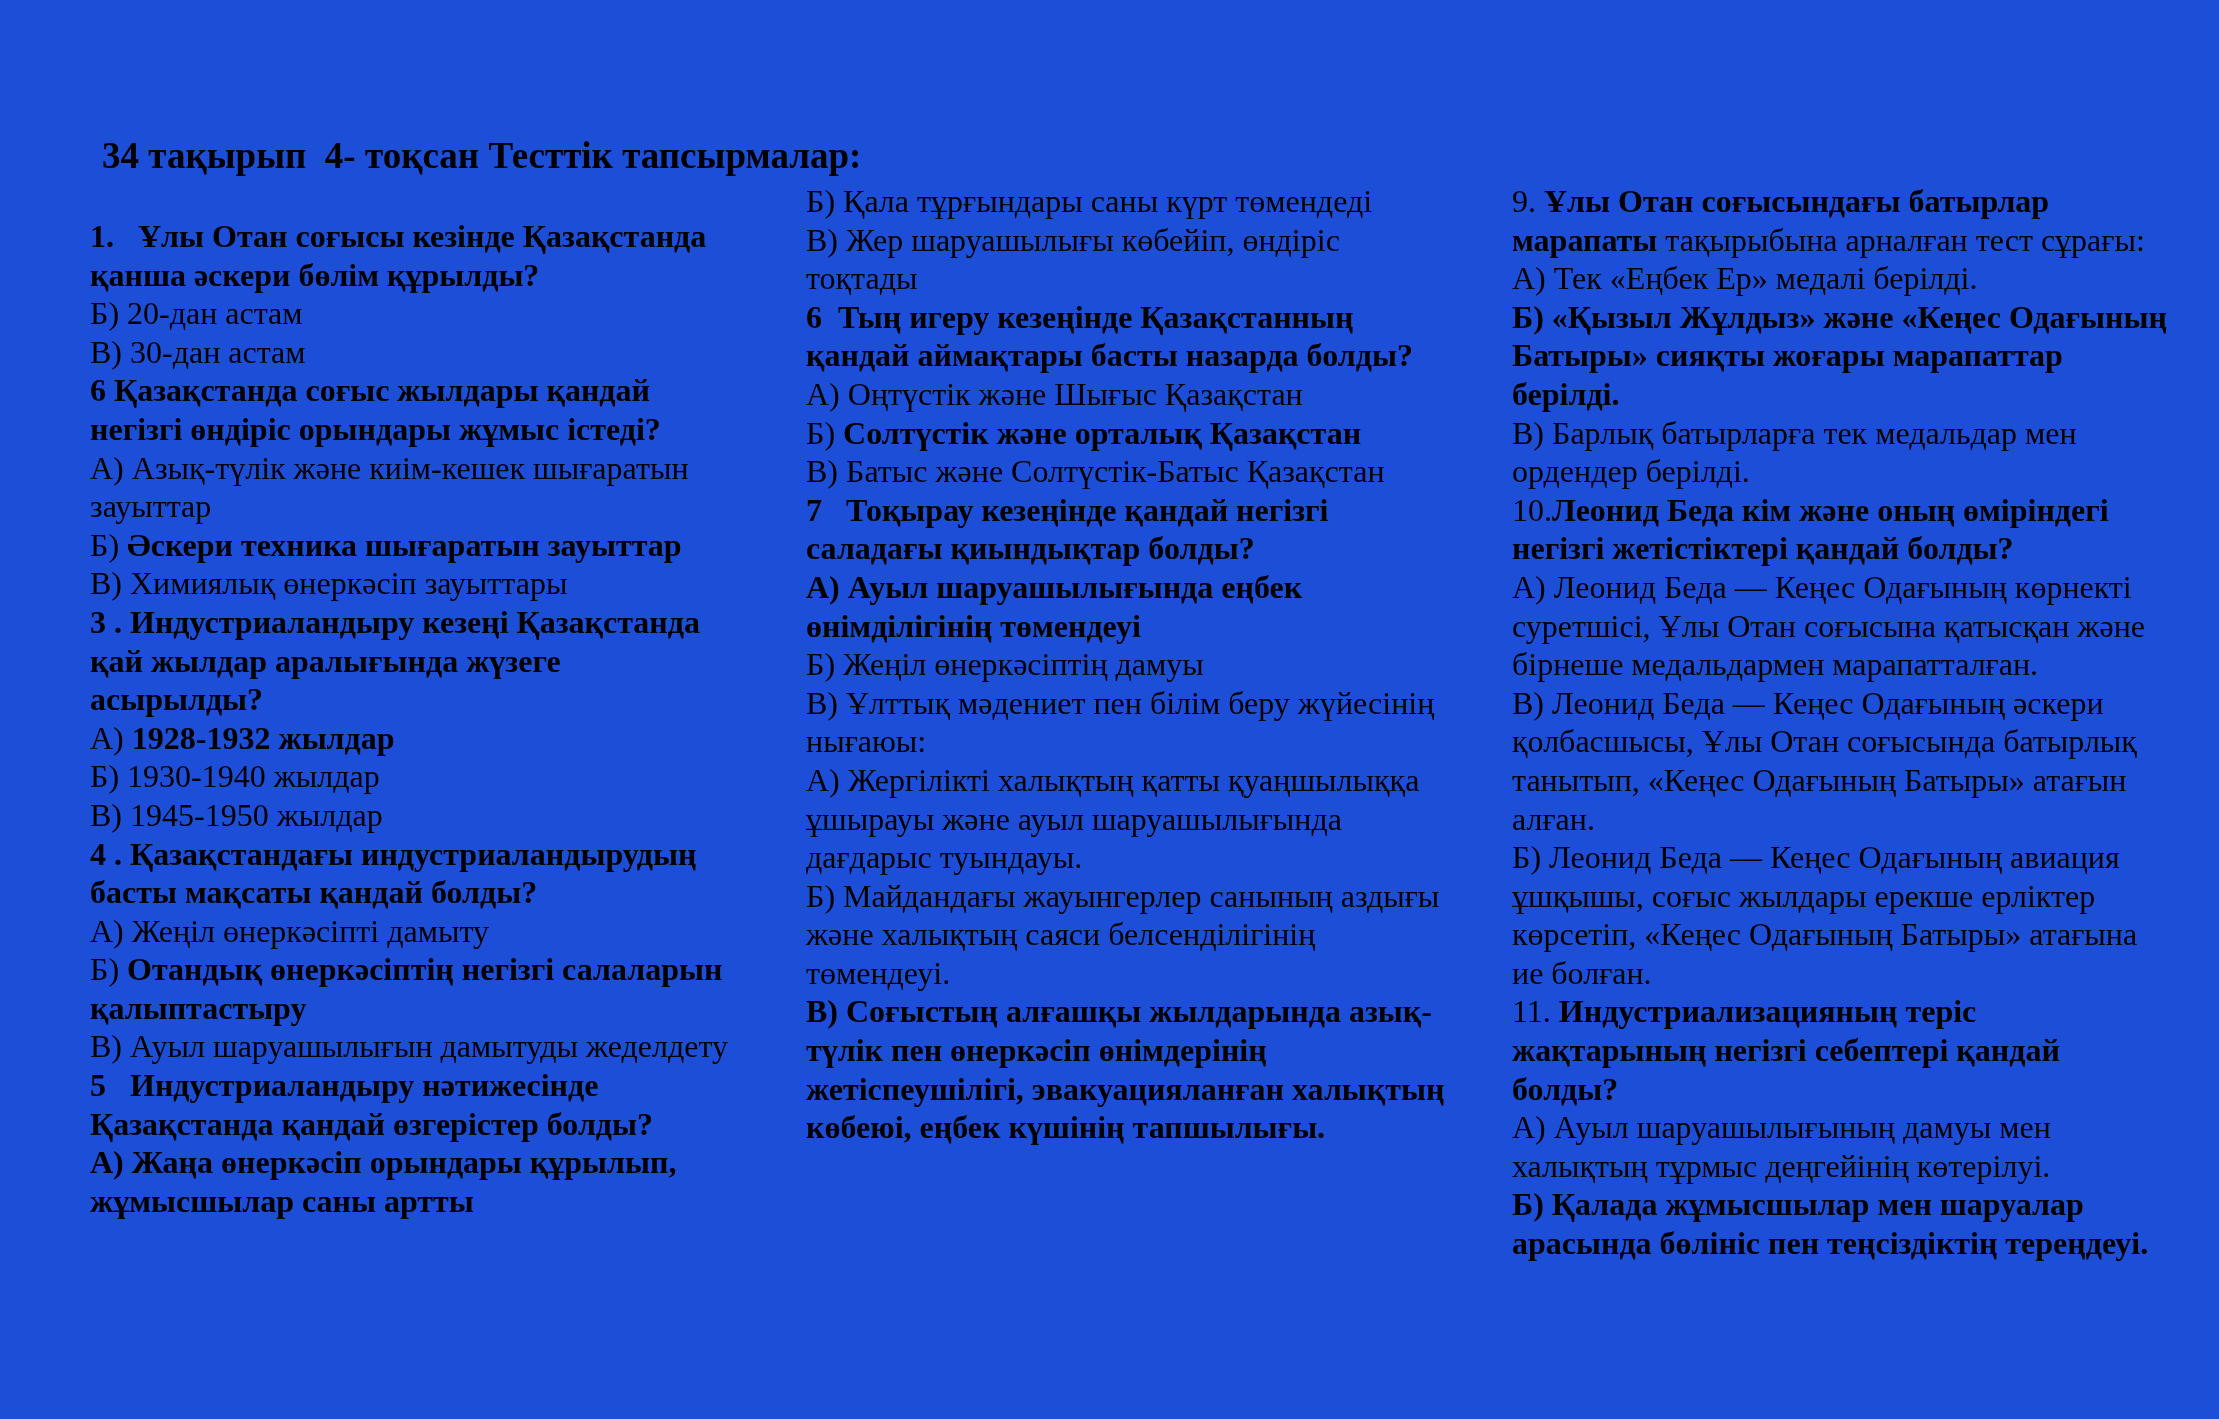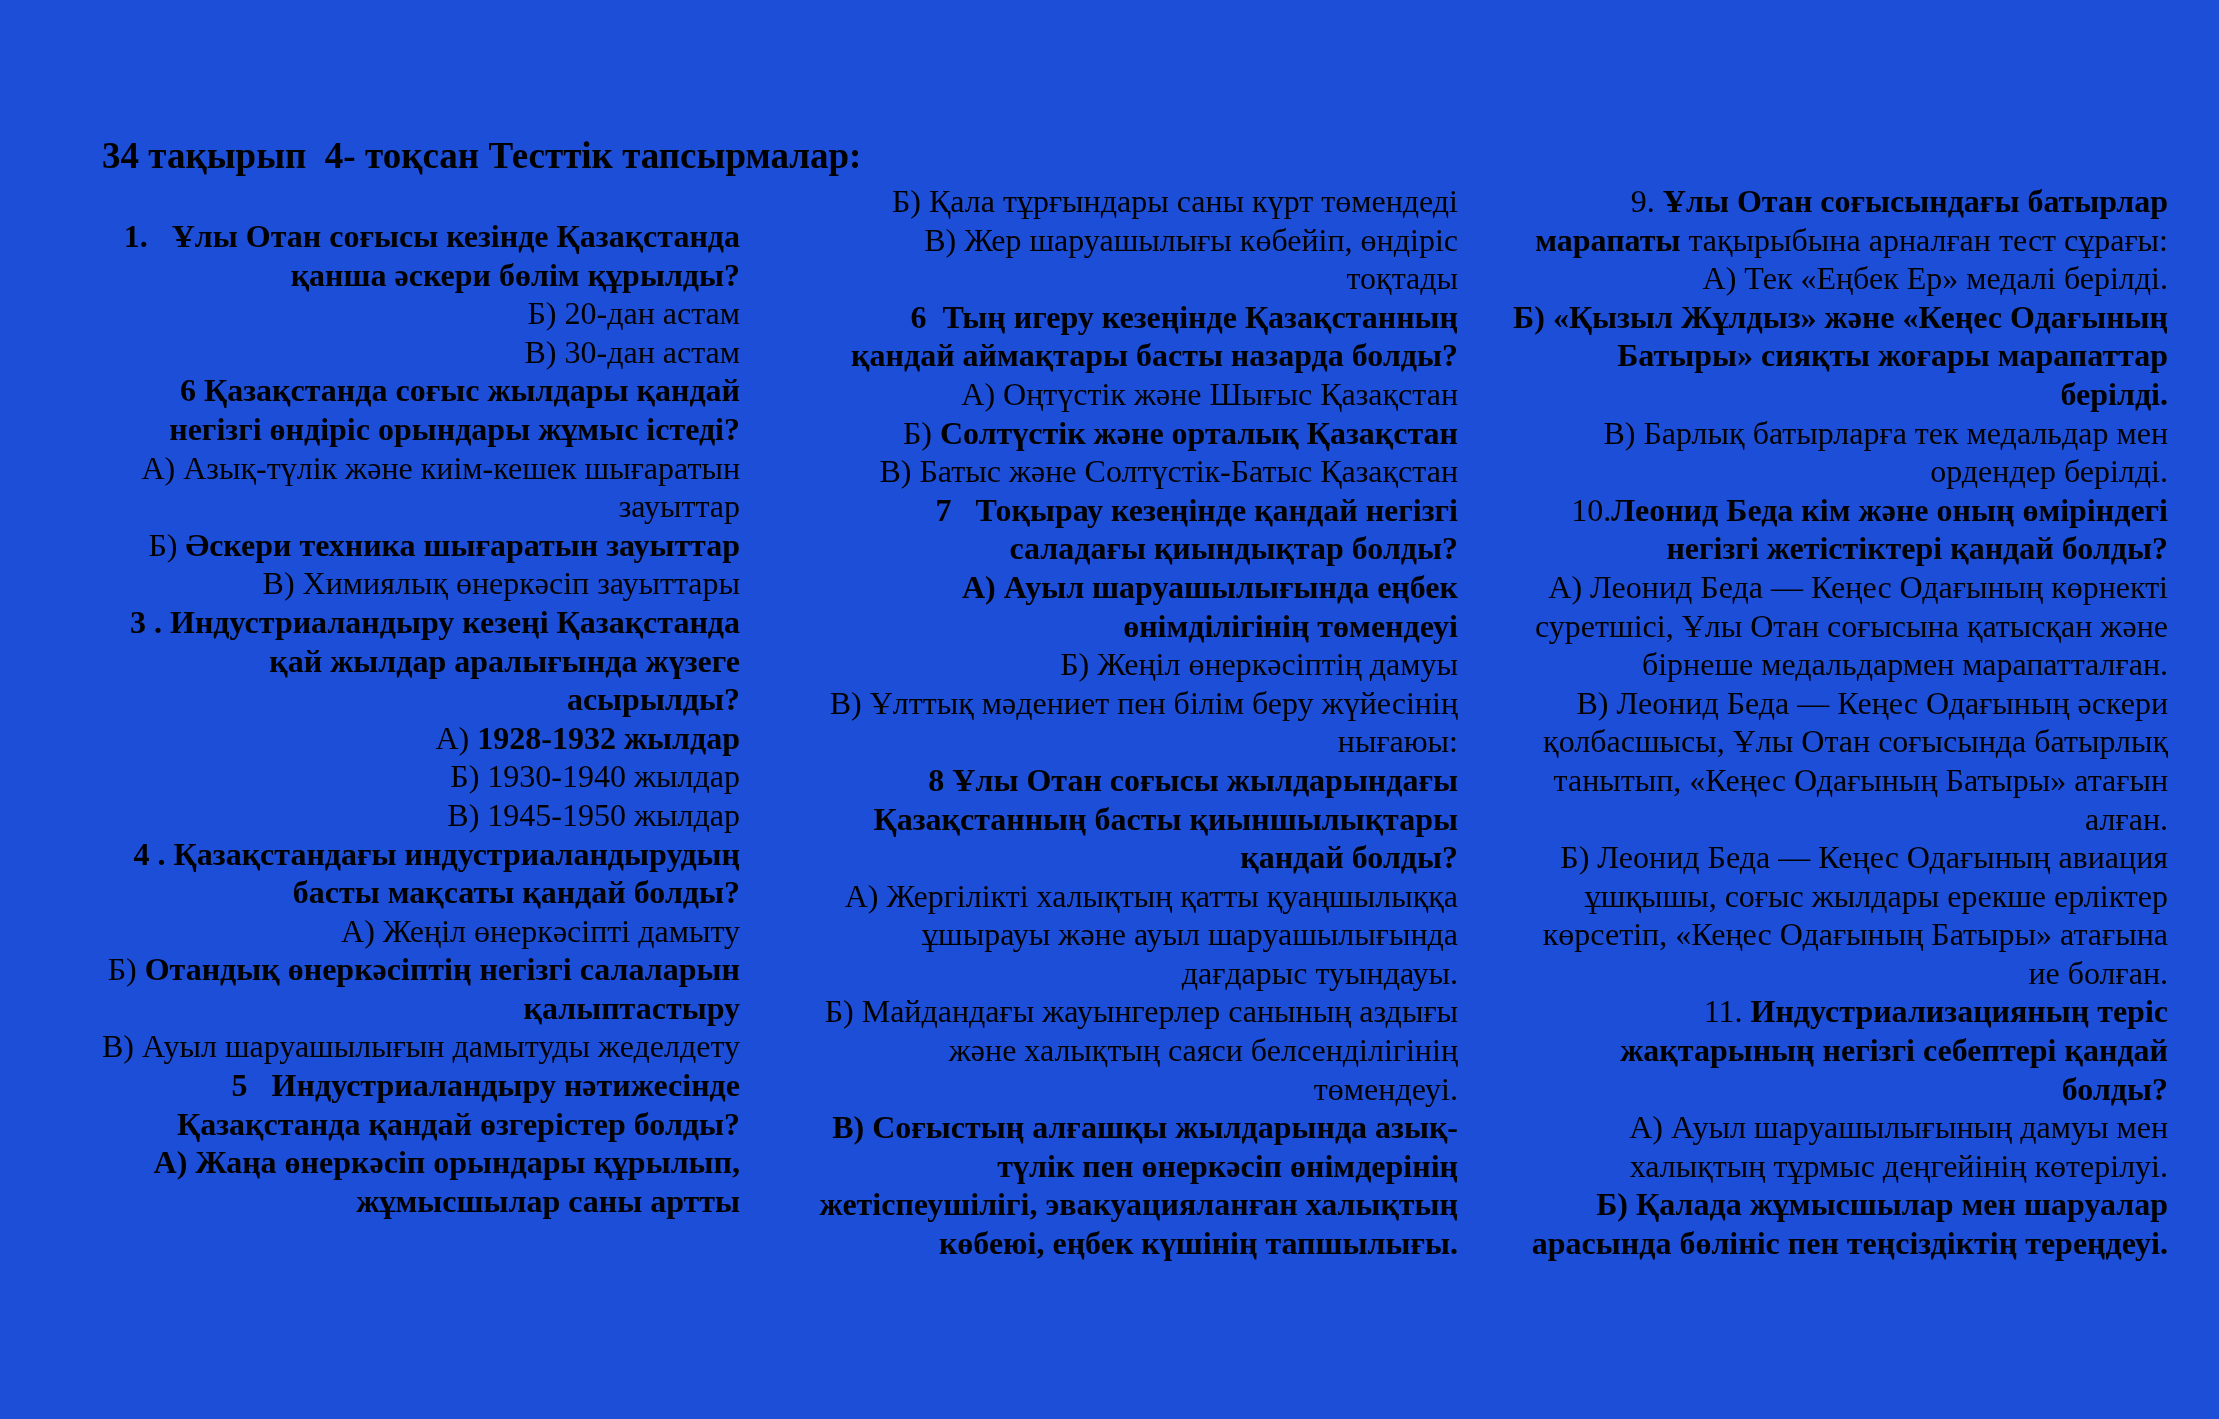--- a/index.html
+++ b/index.html
@@ -21,21 +21,21 @@
     line-height:44px;
     font-weight:700;
     white-space:pre;
   }
   .col{
     position:absolute;
     font-size:32px;
     line-height:38.6px;
     text-align:left;
   }
-  .col p{margin:0;padding:0;text-align:right;}
+  .col p{margin:0;padding:0;}
   .b{font-weight:700;}
   .col1{left:90px;  top:217px; width:650px;}
   .col2{left:806px; top:182px; width:652px;}
   .col3{left:1512px;top:182px; width:656px;}
 </style>
 </head>
 <body>
 
 <div class="page">
   <h1 class="title">34 тақырып  4- тоқсан Тесттік тапсырмалар:</h1>
@@ -62,21 +62,20 @@
       <p><span>Б) Қала тұрғындары саны күрт төмендеді</span></p>
       <p><span>В) Жер шаруашылығы көбейіп, өндіріс тоқтады</span></p>
       <p><span class="b">6&nbsp; Тың игеру кезеңінде Қазақстанның қандай аймақтары басты назарда болды?</span></p>
       <p><span>А) Оңтүстік және Шығыс Қазақстан</span></p>
       <p><span>Б) </span><span class="b">Солтүстік және орталық Қазақстан</span></p>
       <p><span>В) Батыс және Солтүстік-Батыс Қазақстан</span></p>
       <p><span class="b">7&nbsp;&nbsp; Тоқырау кезеңінде қандай негізгі саладағы қиындықтар болды?</span></p>
       <p><span class="b">А) Ауыл шаруашылығында еңбек өнімділігінің төмендеуі</span></p>
       <p><span>Б) Жеңіл өнеркәсіптің дамуы</span></p>
       <p><span>В) Ұлттық мәдениет пен білім беру жүйесінің нығаюы:</span></p>
-      <p><span class="b">8 Ұлы Отан соғысы жылдарындағы Қазақстанның басты қиыншылықтары қандай болды?</span></p>
       <p><span>А) Жергілікті халықтың қатты қуаңшылыққа ұшырауы және ауыл шаруашылығында дағдарыс туындауы.</span></p>
       <p><span>Б) Майдандағы жауынгерлер санының аздығы және халықтың саяси белсенділігінің төмендеуі.</span></p>
       <p><span class="b">В) Соғыстың алғашқы жылдарында азық-түлік пен өнеркәсіп өнімдерінің жетіспеушілігі, эвакуацияланған халықтың көбеюі, еңбек күшінің тапшылығы.</span></p>
     </div>
   <div class="col col3">
       <p><span>9. </span><span class="b">Ұлы Отан соғысындағы батырлар марапаты</span><span> тақырыбына арналған тест сұрағы:</span></p>
       <p><span>А) Тек «Еңбек Ер» медалі берілді.</span></p>
       <p><span class="b">Б) «Қызыл Жұлдыз» және «Кеңес Одағының Батыры» сияқты жоғары марапаттар берілді.</span></p>
       <p><span>В) Барлық батырларға тек медальдар мен ордендер берілді.</span></p>
       <p><span>10.</span><span class="b">Леонид Беда кім және оның өміріндегі негізгі жетістіктері қандай болды?</span></p>

